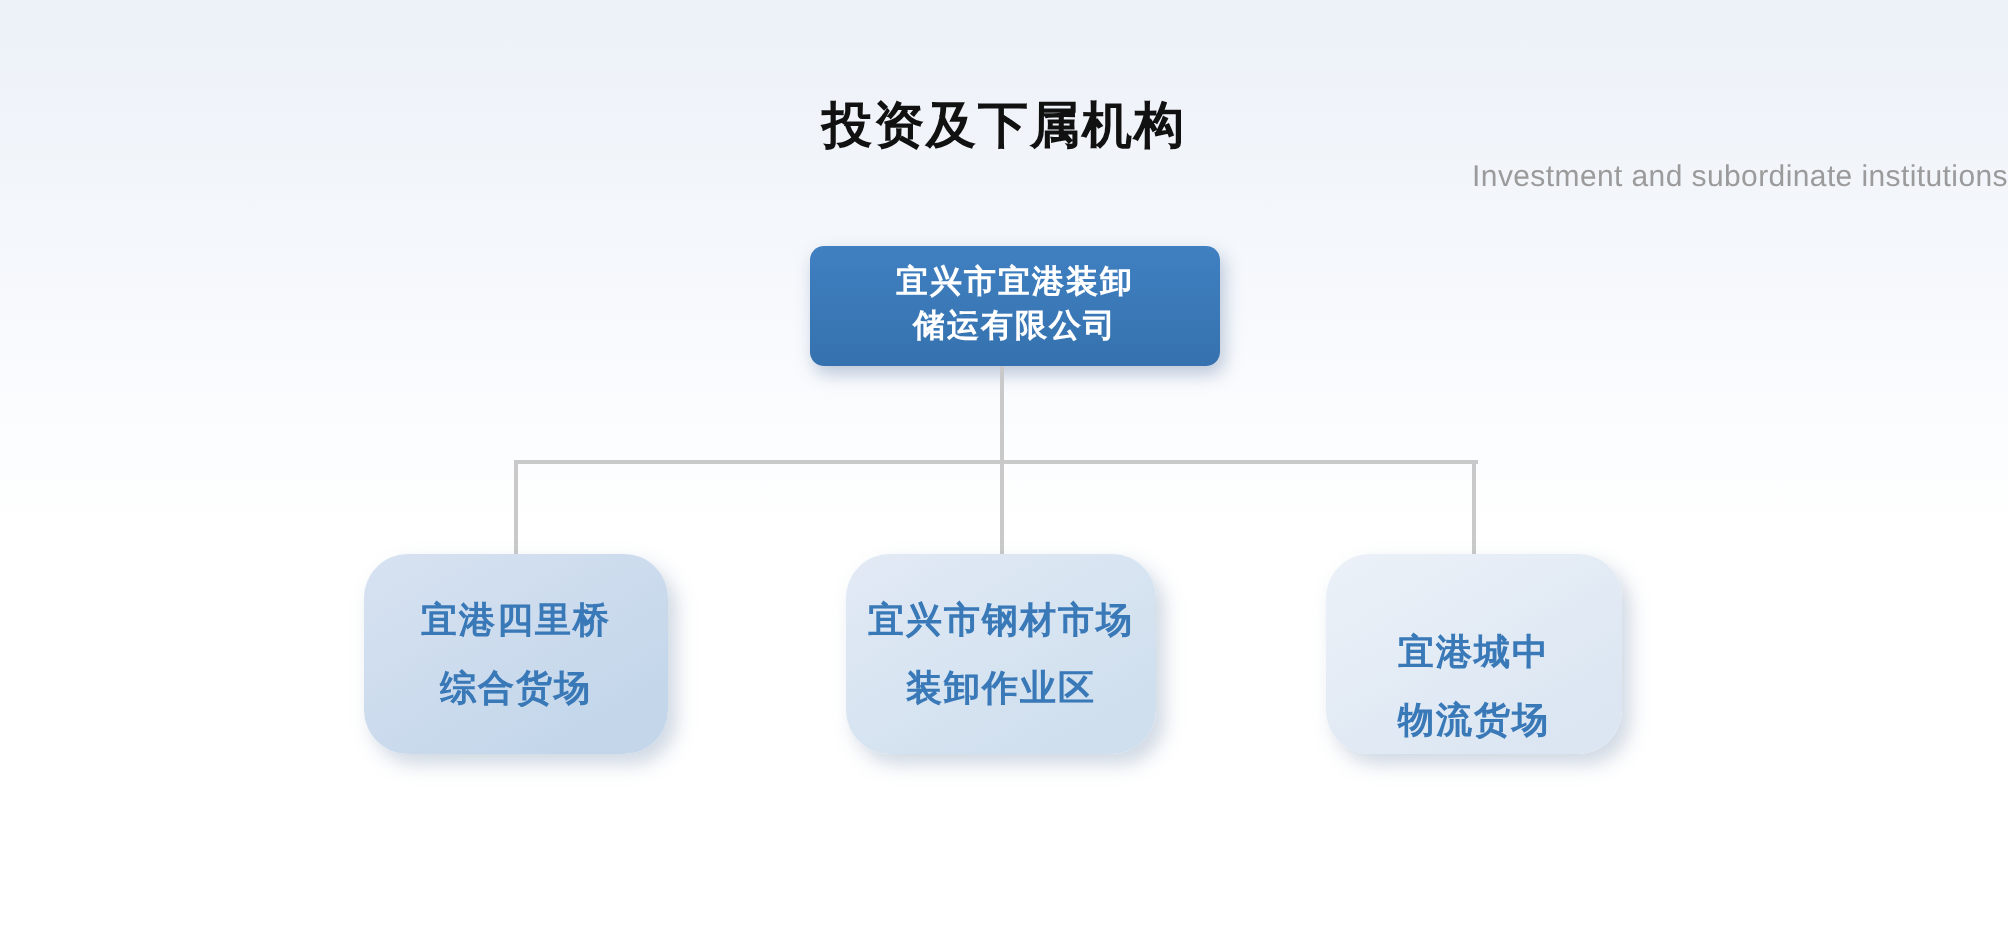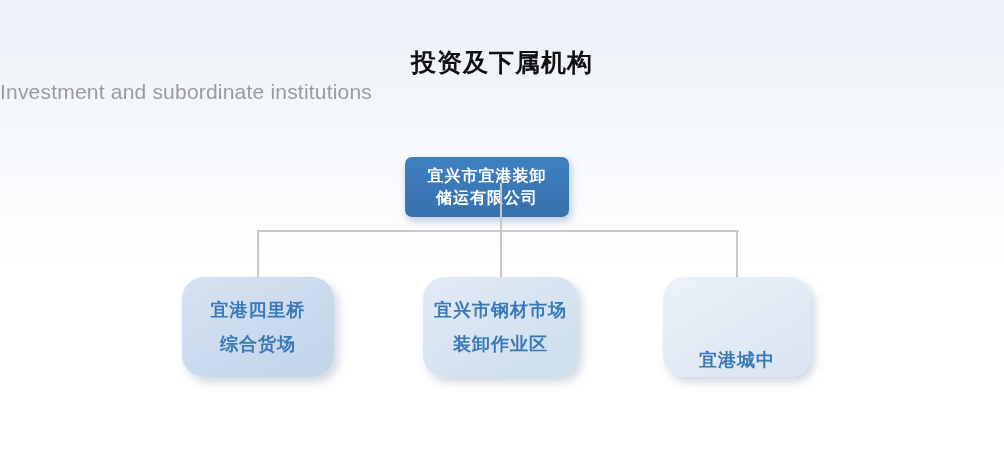--- a/index.html
+++ b/index.html
@@ -25,44 +25,43 @@
     font-weight: bold;
     color: #111111;
     letter-spacing: 1px;
     font-family: Liberation Serif, serif;
   }
   .subtitle {
     position: absolute;
     top: 80px;
     left: 0;
     width: 100%;
-    text-align: left;
-    font-size: 21px;
+    text-align: right;
+    font-size: 15px;
     color: #9b9b9b;
     letter-spacing: 0.2px;
   }
   .root-box {
     position: absolute;
     left: 405px;
     top: 123px;
-    width: 164px;
+    width: 205px;
     height: 60px;
     border-radius: 7px;
     background: linear-gradient(180deg, #4080c1 0%, #3571ae 100%);
     box-shadow: 2px 4px 9px rgba(70, 100, 150, 0.35);
     color: #ffffff;
     font-weight: bold;
     font-size: 16px;
     line-height: 22px;
     letter-spacing: 1px;
     display: flex;
     flex-direction: column;
     justify-content: center;
     text-align: center;
-    margin-top: 34px;
   }
   .line {
     position: absolute;
     background: #c9c9c9;
   }
   .v-root  { left: 500px; top: 183px; width: 2px; height: 48px; }
   .h-main  { left: 257px; top: 230px; width: 482px; height: 2px; }
   .v-left  { left: 257px; top: 231px; width: 2px; height: 46px; }
   .v-mid   { left: 500px; top: 231px; width: 2px; height: 46px; }
   .v-right { left: 736px; top: 231px; width: 2px; height: 46px; }
@@ -110,15 +109,16 @@
     <div>综合货场</div>
   </div>
 
   <div class="child-box child-2">
     <div>宜兴市钢材市场</div>
     <div>装卸作业区</div>
   </div>
 
   <div class="child-box child-3">
     <div>宜港城中</div>
+    <div>物流货场</div>
   </div>
 
 </div>
 
 </body></html>

